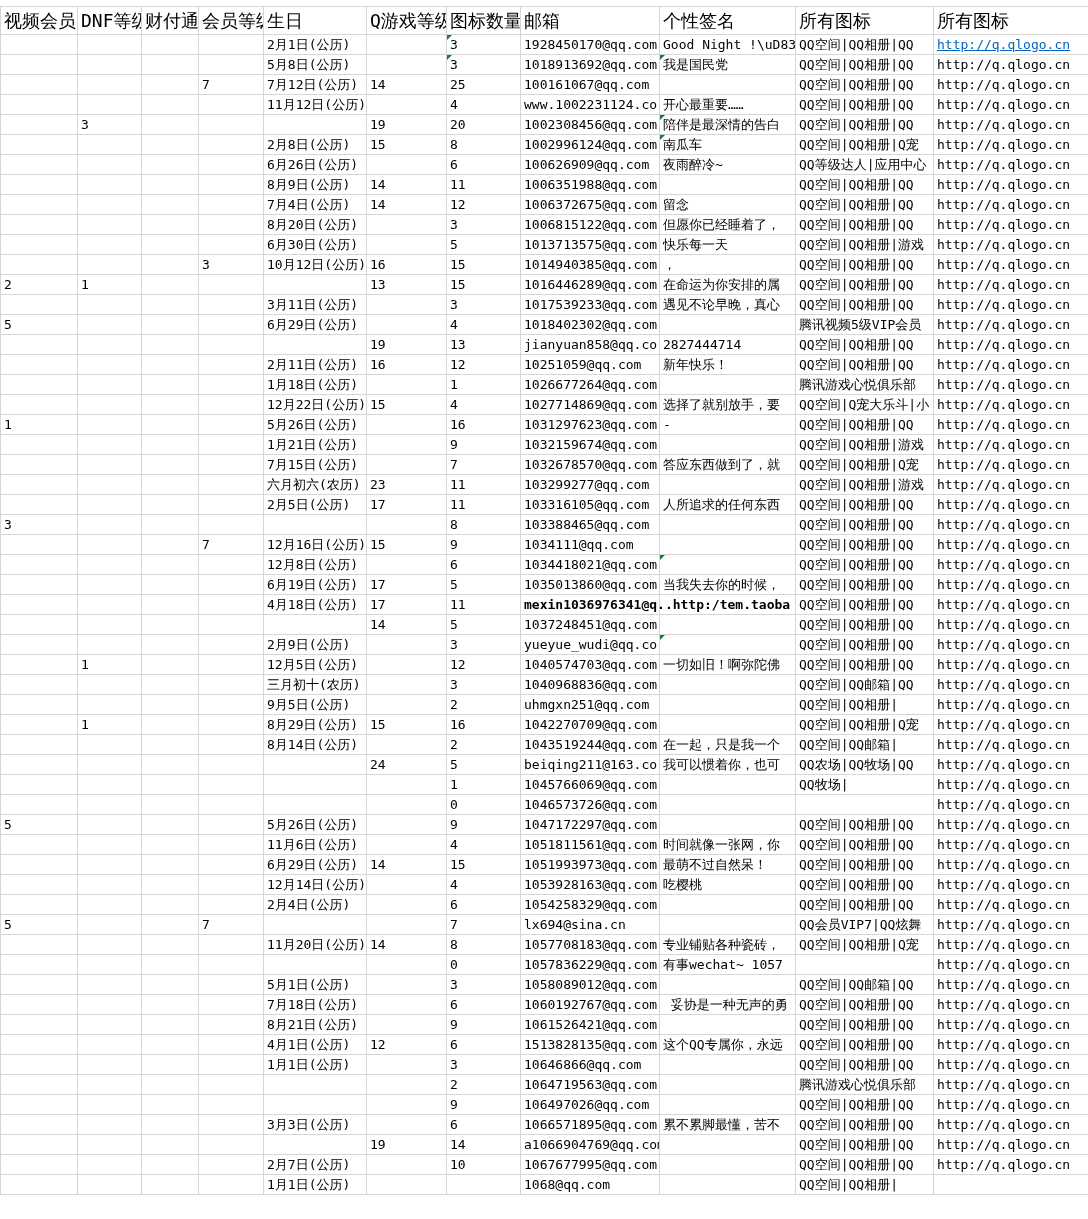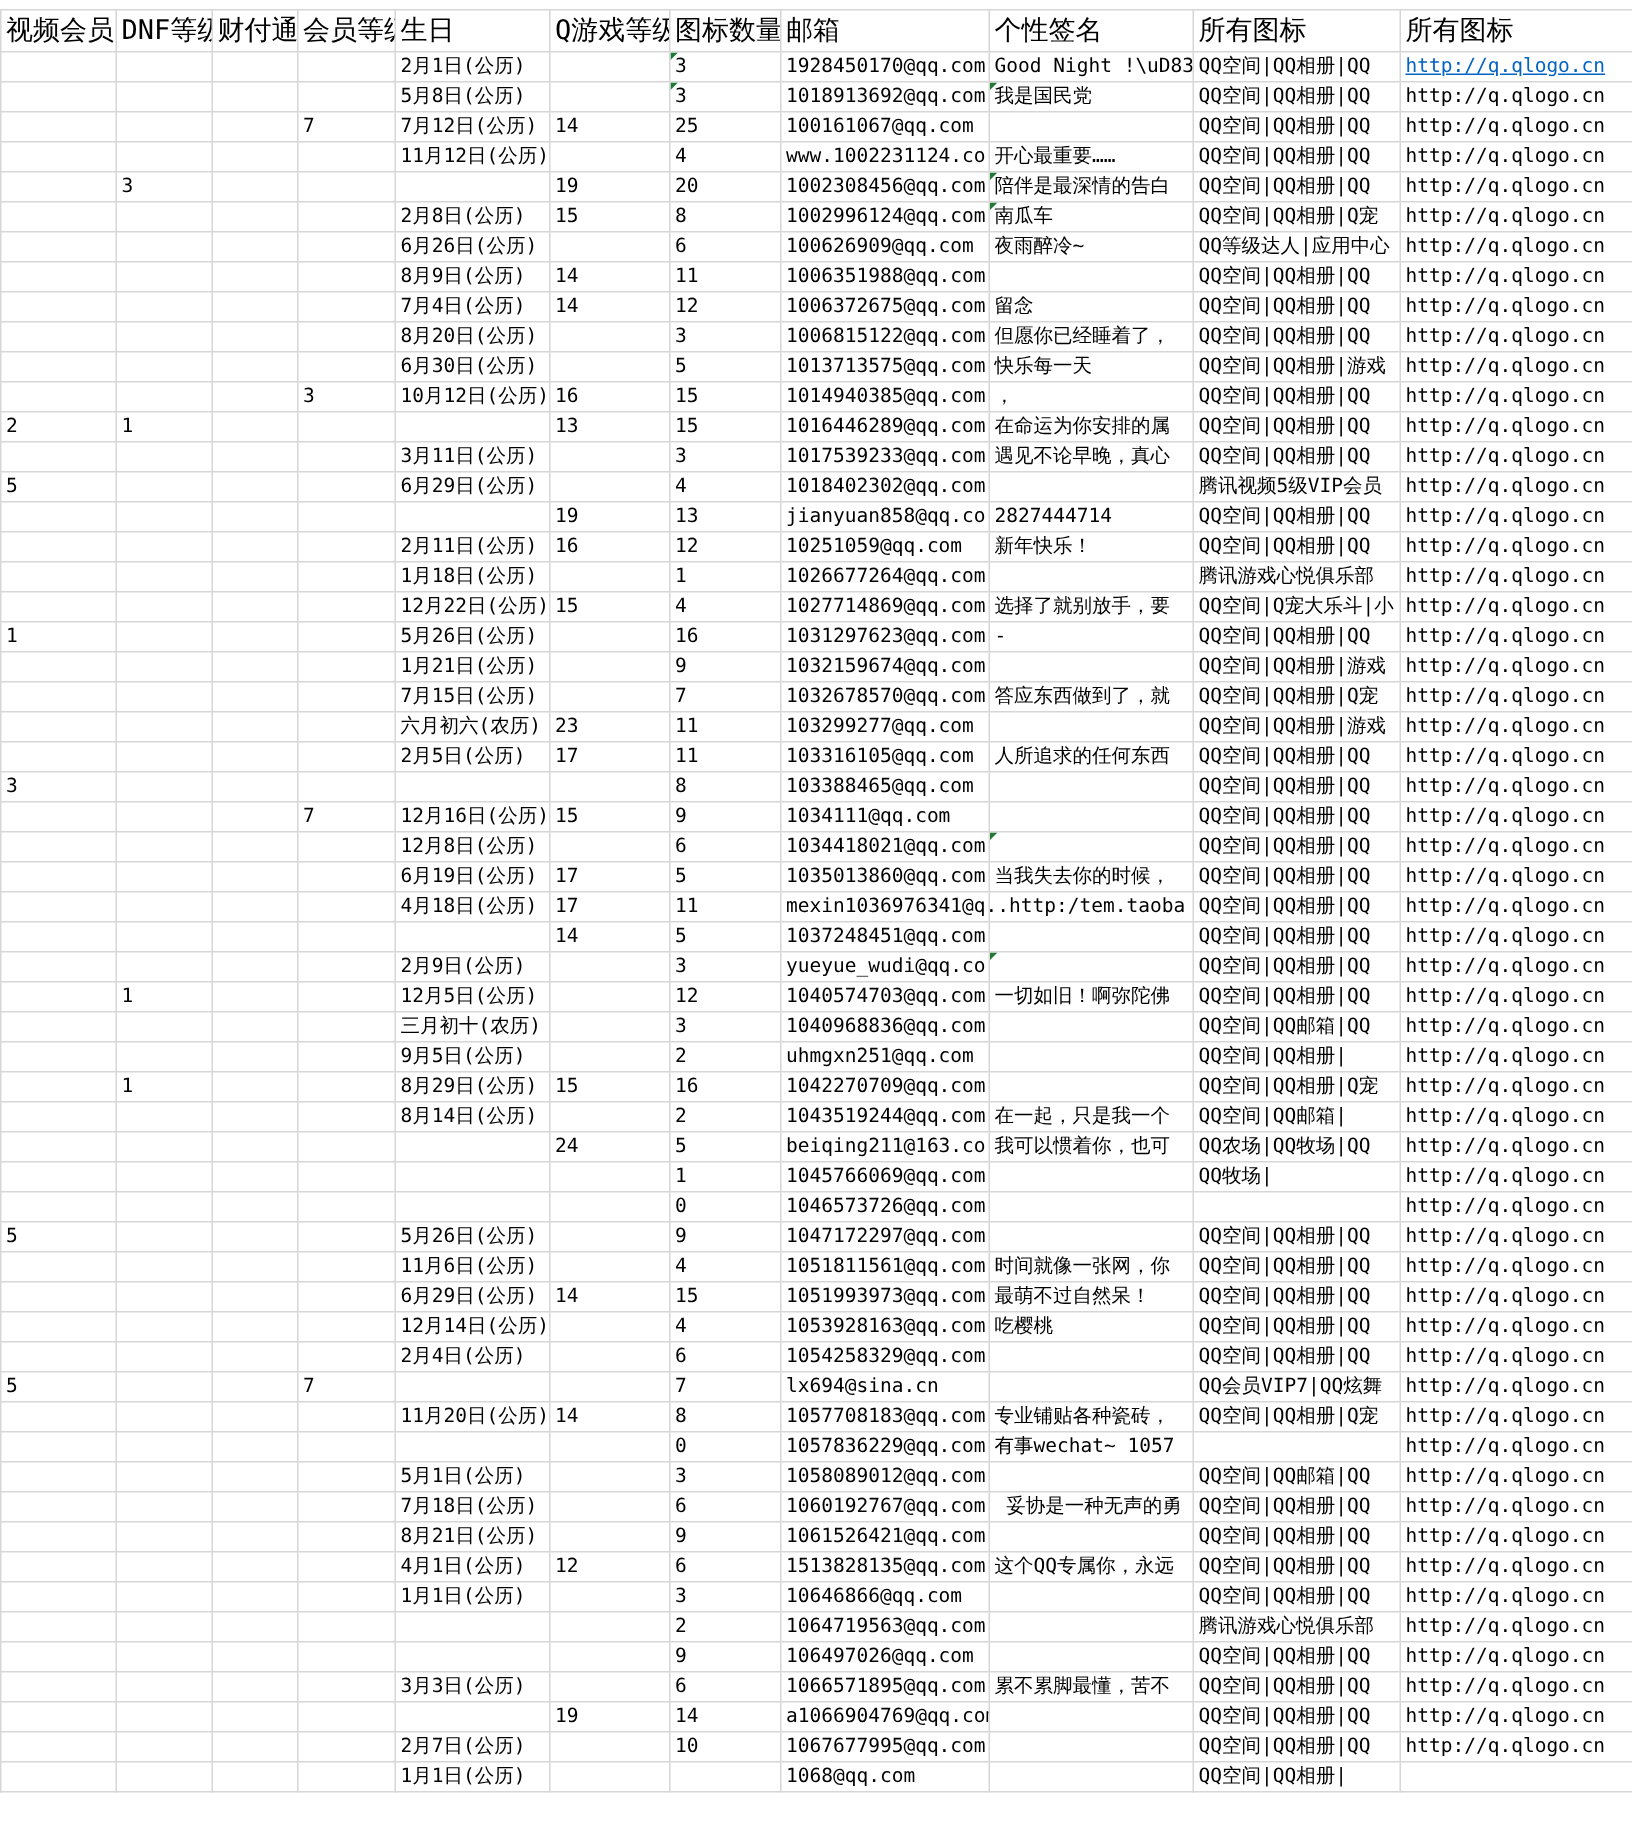--- a/index.html
+++ b/index.html
@@ -23,21 +23,21 @@
     white-space:pre;
     position:relative;
     vertical-align:middle;
   }
   th{height:28px;font-size:18px;}
   td.gt::after{
     content:"";position:absolute;top:0;left:0;width:0;height:0;
     border-left:5px solid #1f7a33;border-bottom:5px solid transparent;
   }
   td.ralign{padding-right:3px;}
-  td.ovf{overflow:visible;z-index:2;}
+  td.ovf{overflow:visible;z-index:2;font-weight:bold;}
   td .link{color:#0563C1;text-decoration:underline;}
 </style>
 </head>
 <body>
 
 <div class="sheet">
   <table>
     <colgroup>
         <col style="width: 77px;">
         <col style="width: 64px;">

